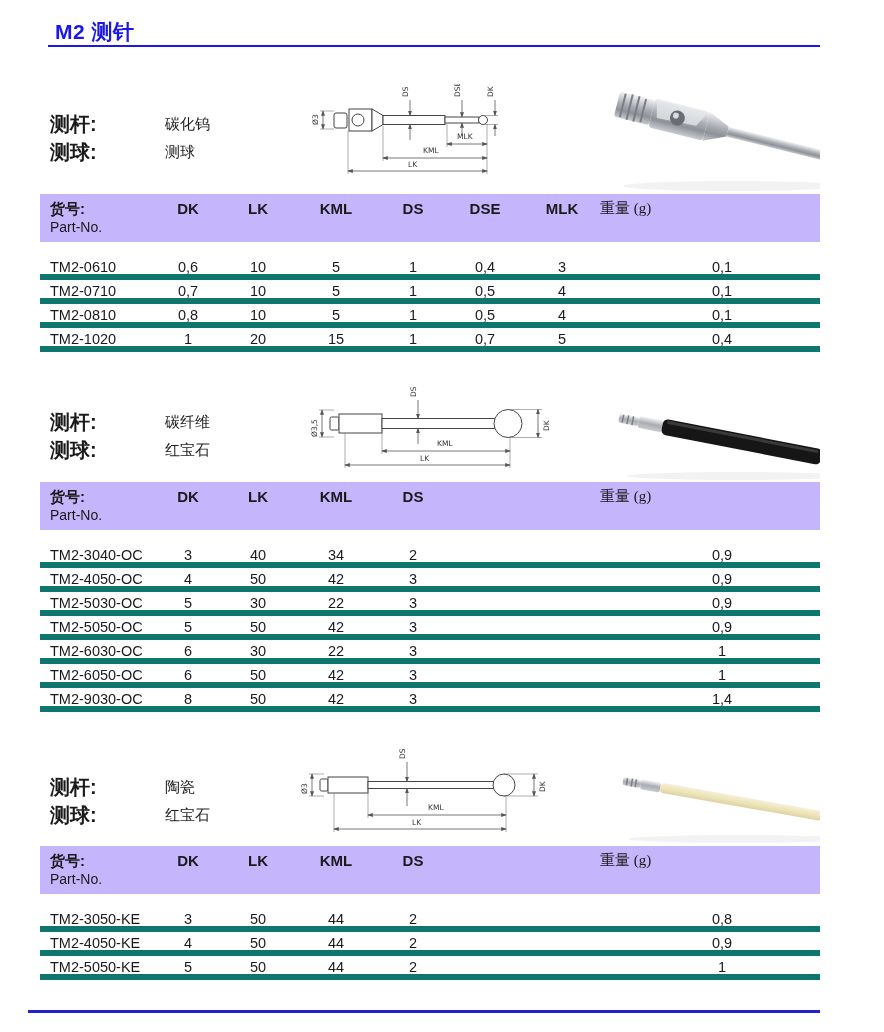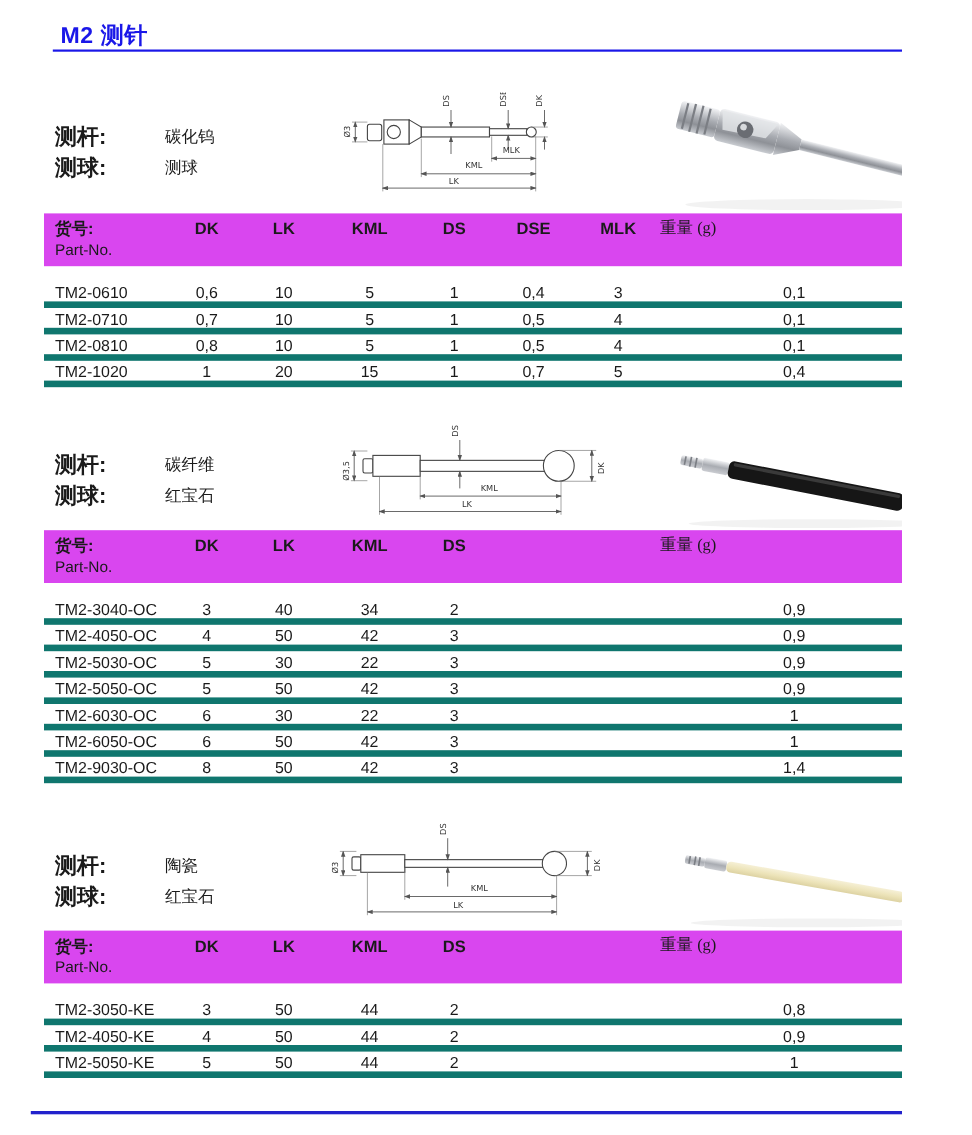--- a/index.html
+++ b/index.html
@@ -12,34 +12,34 @@
     position:absolute; left:55px; top:18px;
     font-size:21px; font-weight:bold; color:#1a17e8; letter-spacing:0.5px;
   }
   .title-rule   { position:absolute; left:48px; top:45px; width:808px; height:0; border-top:2px solid #1a17e8; }
   .bottom-rule  { position:absolute; left:28px; top:1010px; width:828px; height:0; border-top:3px solid #2222cc; }
 
   
   .materials { position:absolute; left:50px; width:230px; }
   .mat-row { display:flex; height:28px; align-items:center; }
   .mat-label { width:100px; font-weight:bold; font-size:20px; }
-  .mat-value { font-size:15px; font-family:"Liberation Serif", serif; }
+  .mat-value { font-size:15px; font-family:"Liberation Serif", serif;margin-left:15px; }
 
   
   .diagram, .photo { position:absolute; }
   .diagram text { font-family:"DejaVu Sans", sans-serif; font-size:7.5px; fill:#333; }
   .diagram .geo { fill:#fff; stroke:#444; stroke-width:1; }
   .diagram .dim { stroke:#555; stroke-width:0.8; fill:none; }
   .diagram .ext { stroke:#777; stroke-width:0.6; }
 
   
   .spec-table { position:absolute; left:40px; width:804px; }
   .thead {
     display:grid; grid-template-columns:112px 72px 68px 88px 66px 78px 76px 1fr;
-    background:#d946ef; padding:5px 0 6px 0;
+    background:#c4b5fd; padding:5px 0 6px 0;
   }
   .th-part { padding-left:10px; }
   .th-cn { font-weight:bold; font-size:15px; line-height:19px; }
   .th-en { font-size:14px; line-height:18px; }
   .th-col { font-weight:bold; font-size:15px; text-align:center; line-height:19px; }
   .th-weight { font-family:Liberation Serif, serif; font-size:15px; text-align:left; line-height:19px; }
   .tbody { margin-top:14px; }
   .trow {
     display:grid; grid-template-columns:112px 72px 68px 88px 66px 78px 76px 1fr;
     height:24px; line-height:23px; border-bottom:6px solid #0f766e; font-size:14.5px;

